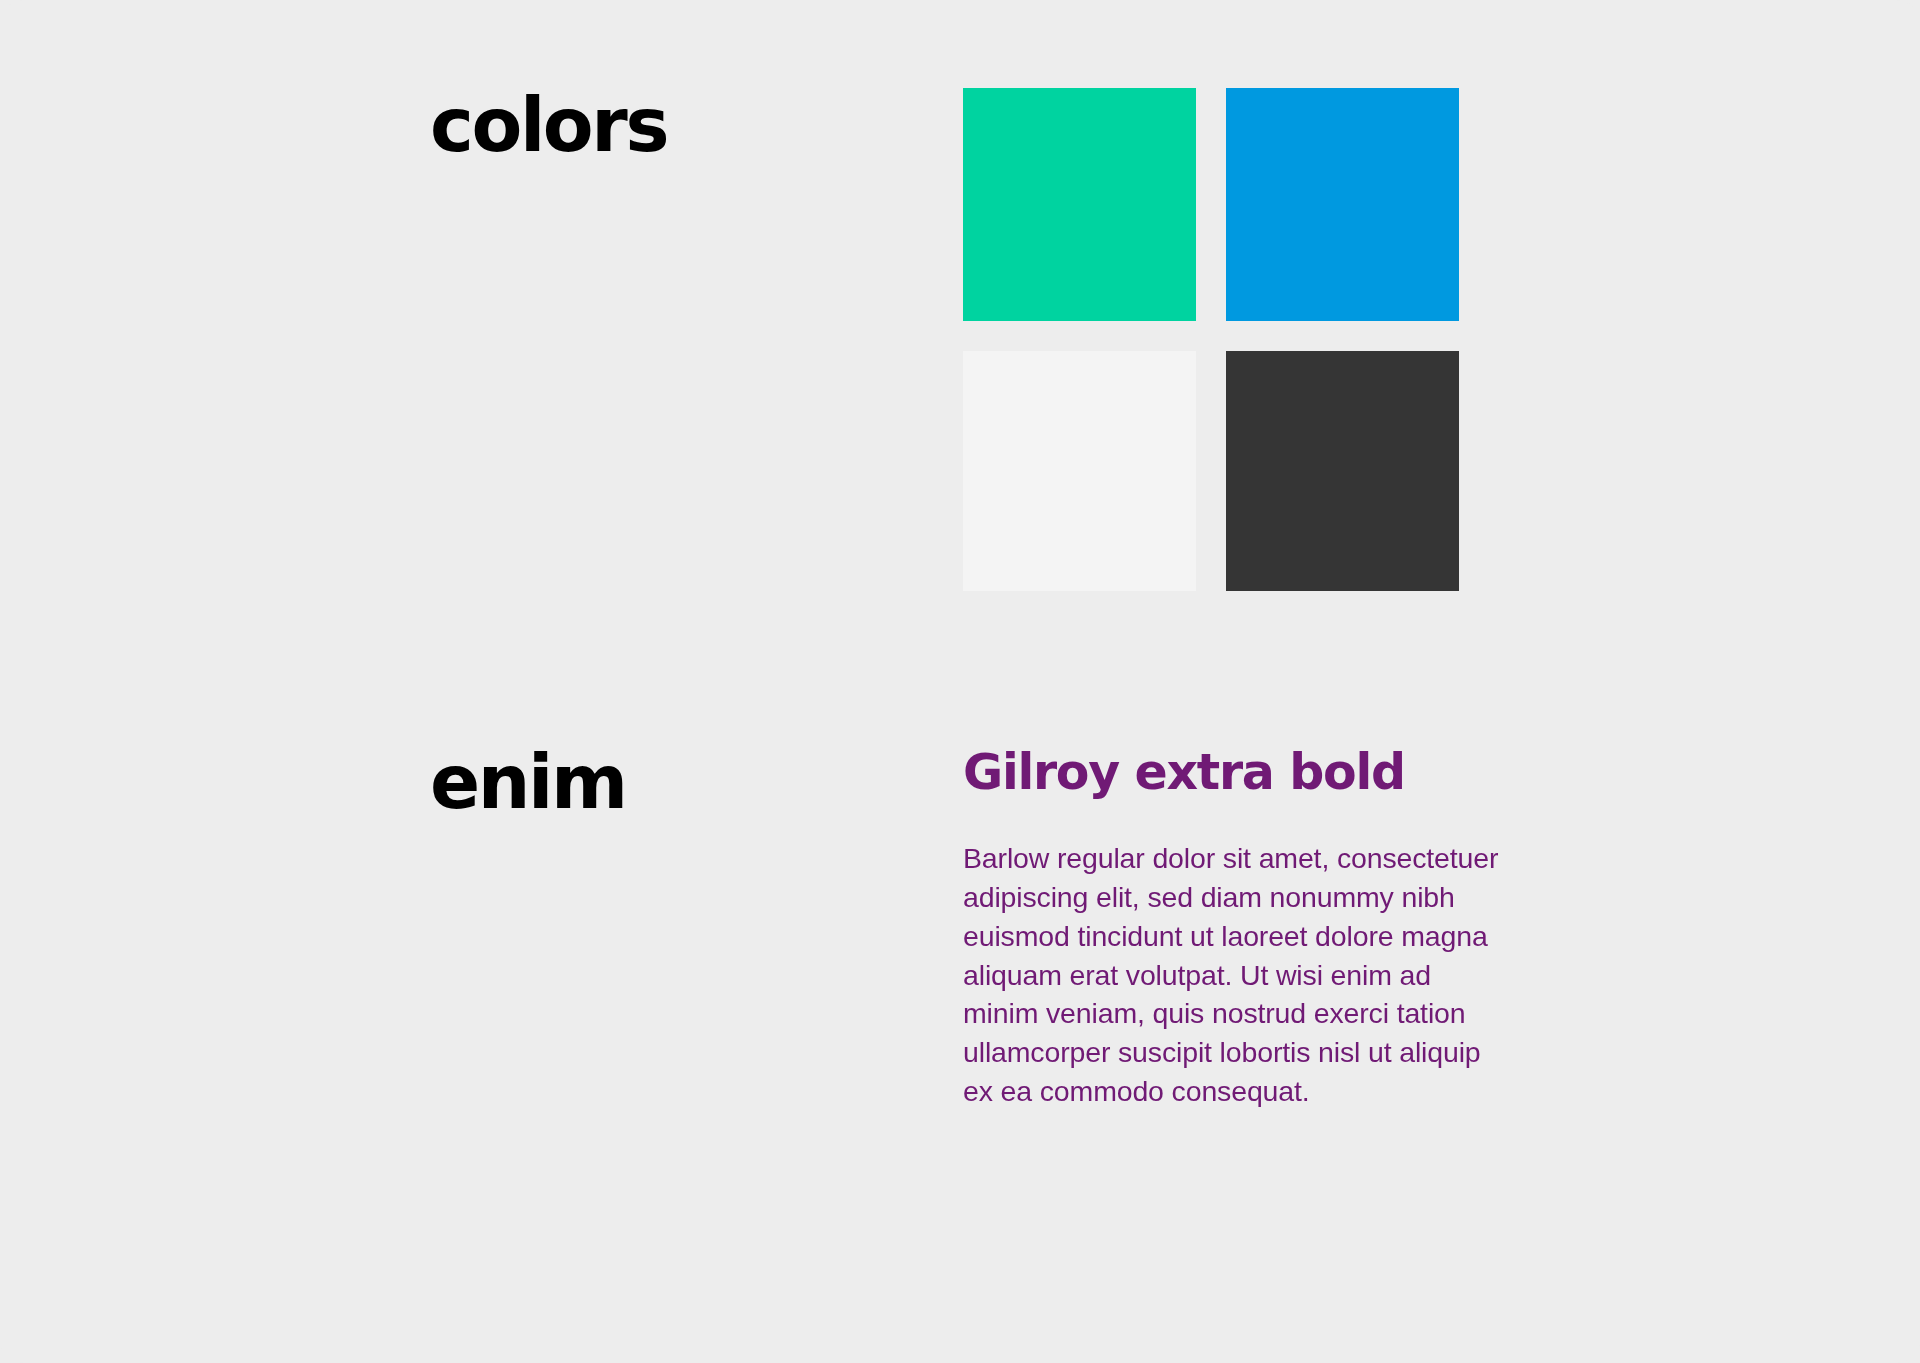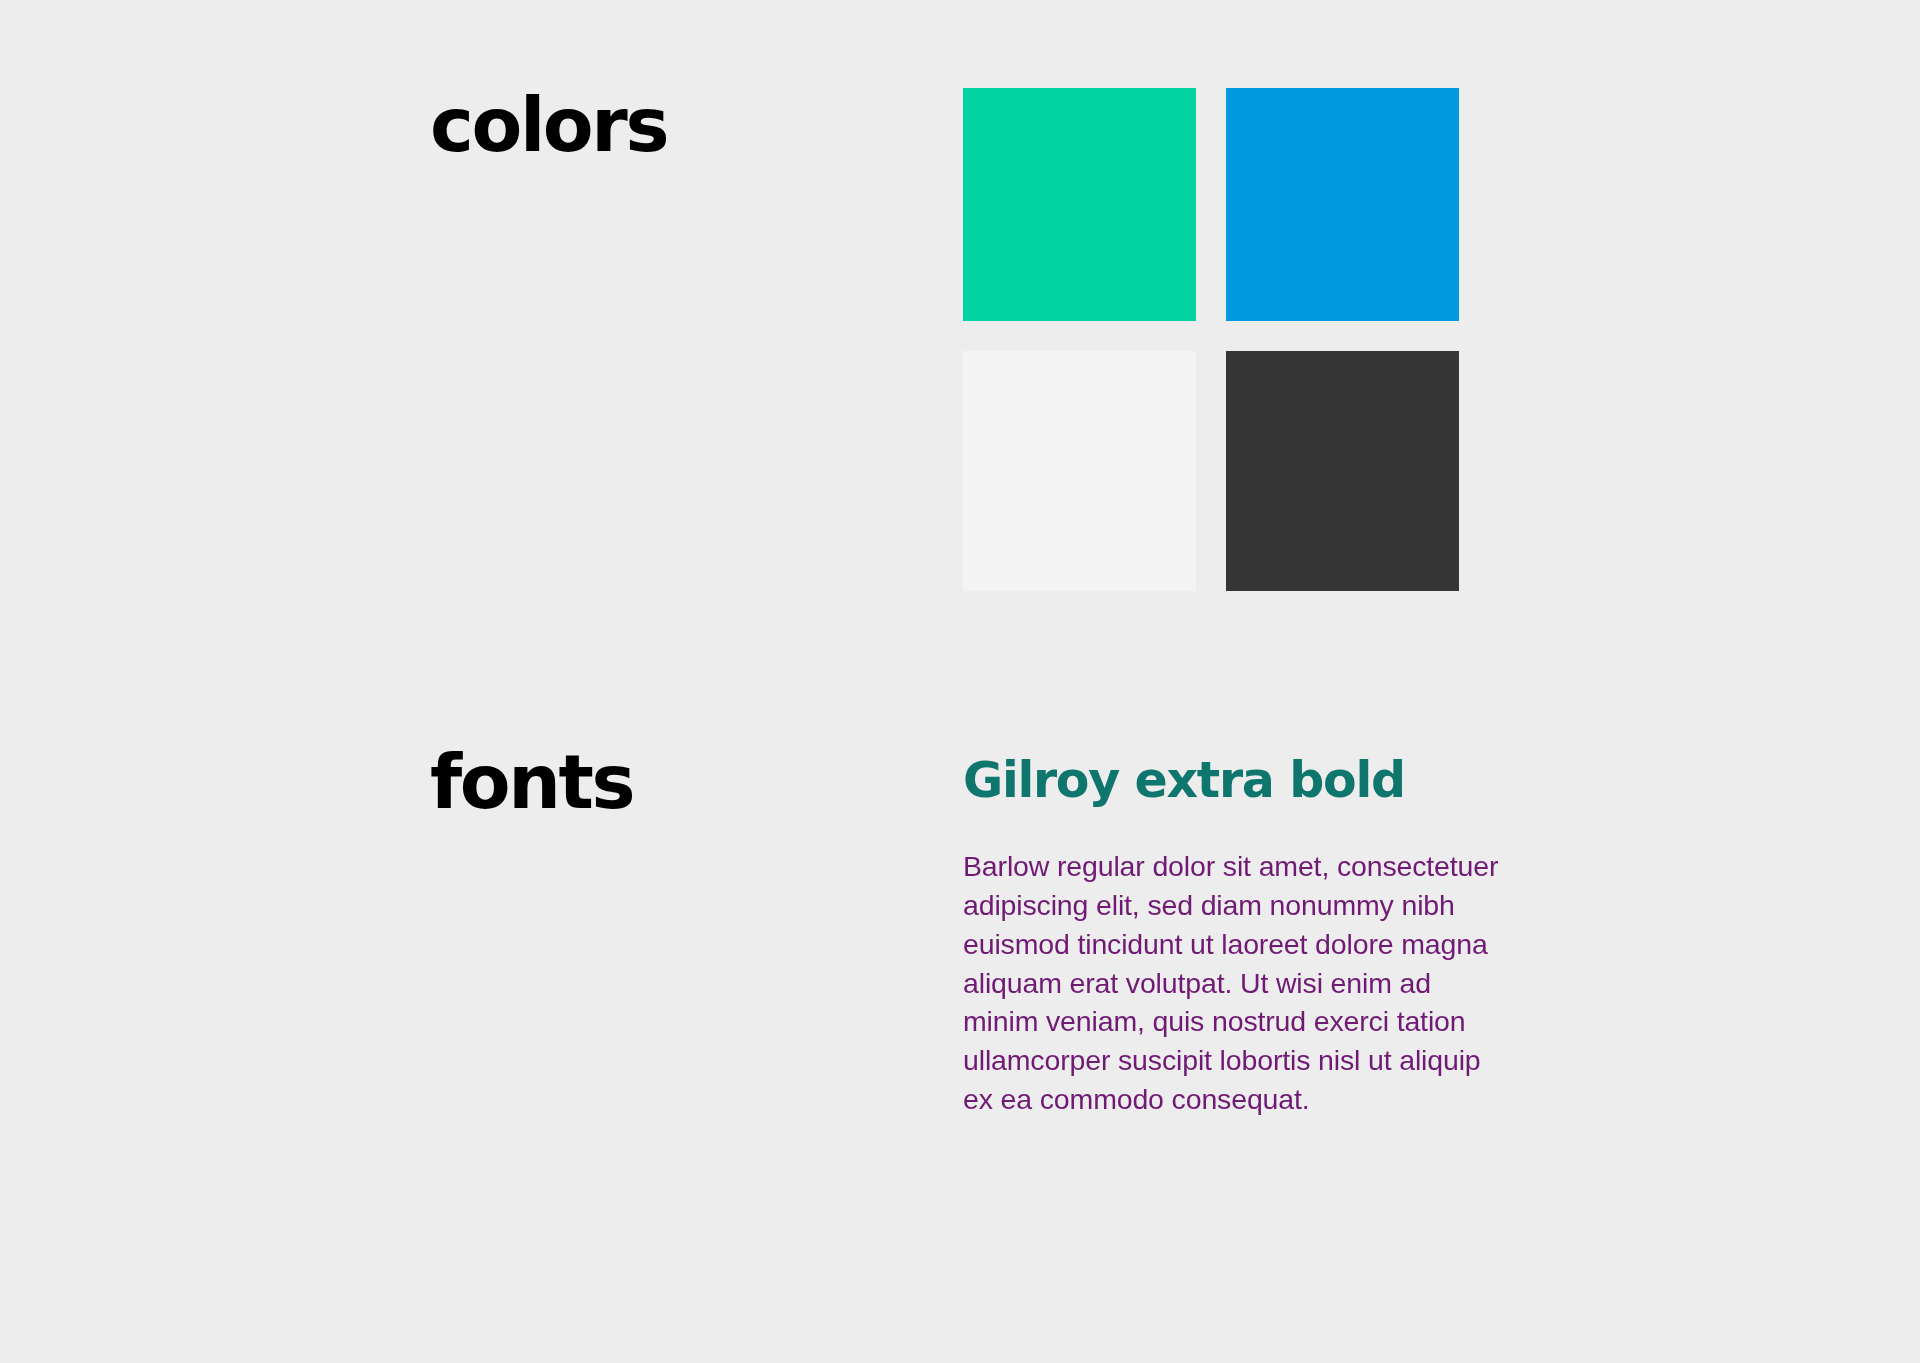--- a/index.html
+++ b/index.html
@@ -78,22 +78,22 @@
     top: 745px;
     width: 1250px;
   }
 
   .font-display {
     font-family: "DejaVu Sans", sans-serif;
     font-weight: 700;
     font-size: 49px;
     line-height: 1.07;
     letter-spacing: -1.3px;
-    color: #0f766e;
-    margin-top: 10px;
+    color: #701a75;
+    margin-top: 2px;
   }
 
   .font-display-line { display: block; white-space: nowrap; }
 
   .font-body {
     font-family: "Liberation Sans", sans-serif;
     font-weight: 400;
     font-size: 28.5px;
     line-height: 1.36;
     letter-spacing: -0.15px;
@@ -120,21 +120,21 @@
         <div class="swatch" id="sw-2" style="background: rgb(244, 244, 244);"></div>
         <div class="swatch" id="sw-3" style="background: rgb(53, 53, 53);"></div>
       </div>
     </div>
 
   </div>
 
   <div class="section" id="fonts-section">
 
     <div class="section-label-col">
-      <div class="section-heading">fonts</div>
+      <div class="section-heading">enim</div>
     </div>
 
     <div class="section-content-col">
 
       <div class="font-display">
         <span class="font-display-line">Gilroy extra bold</span>
       </div>
 
       <p class="font-body">Barlow regular dolor sit amet, consectetuer adipiscing elit, sed diam nonummy nibh euismod tincidunt ut laoreet dolore magna aliquam erat volutpat. Ut wisi enim ad minim veniam, quis nostrud exerci tation ullamcorper suscipit lobortis nisl ut aliquip ex ea commodo consequat.</p>
 

